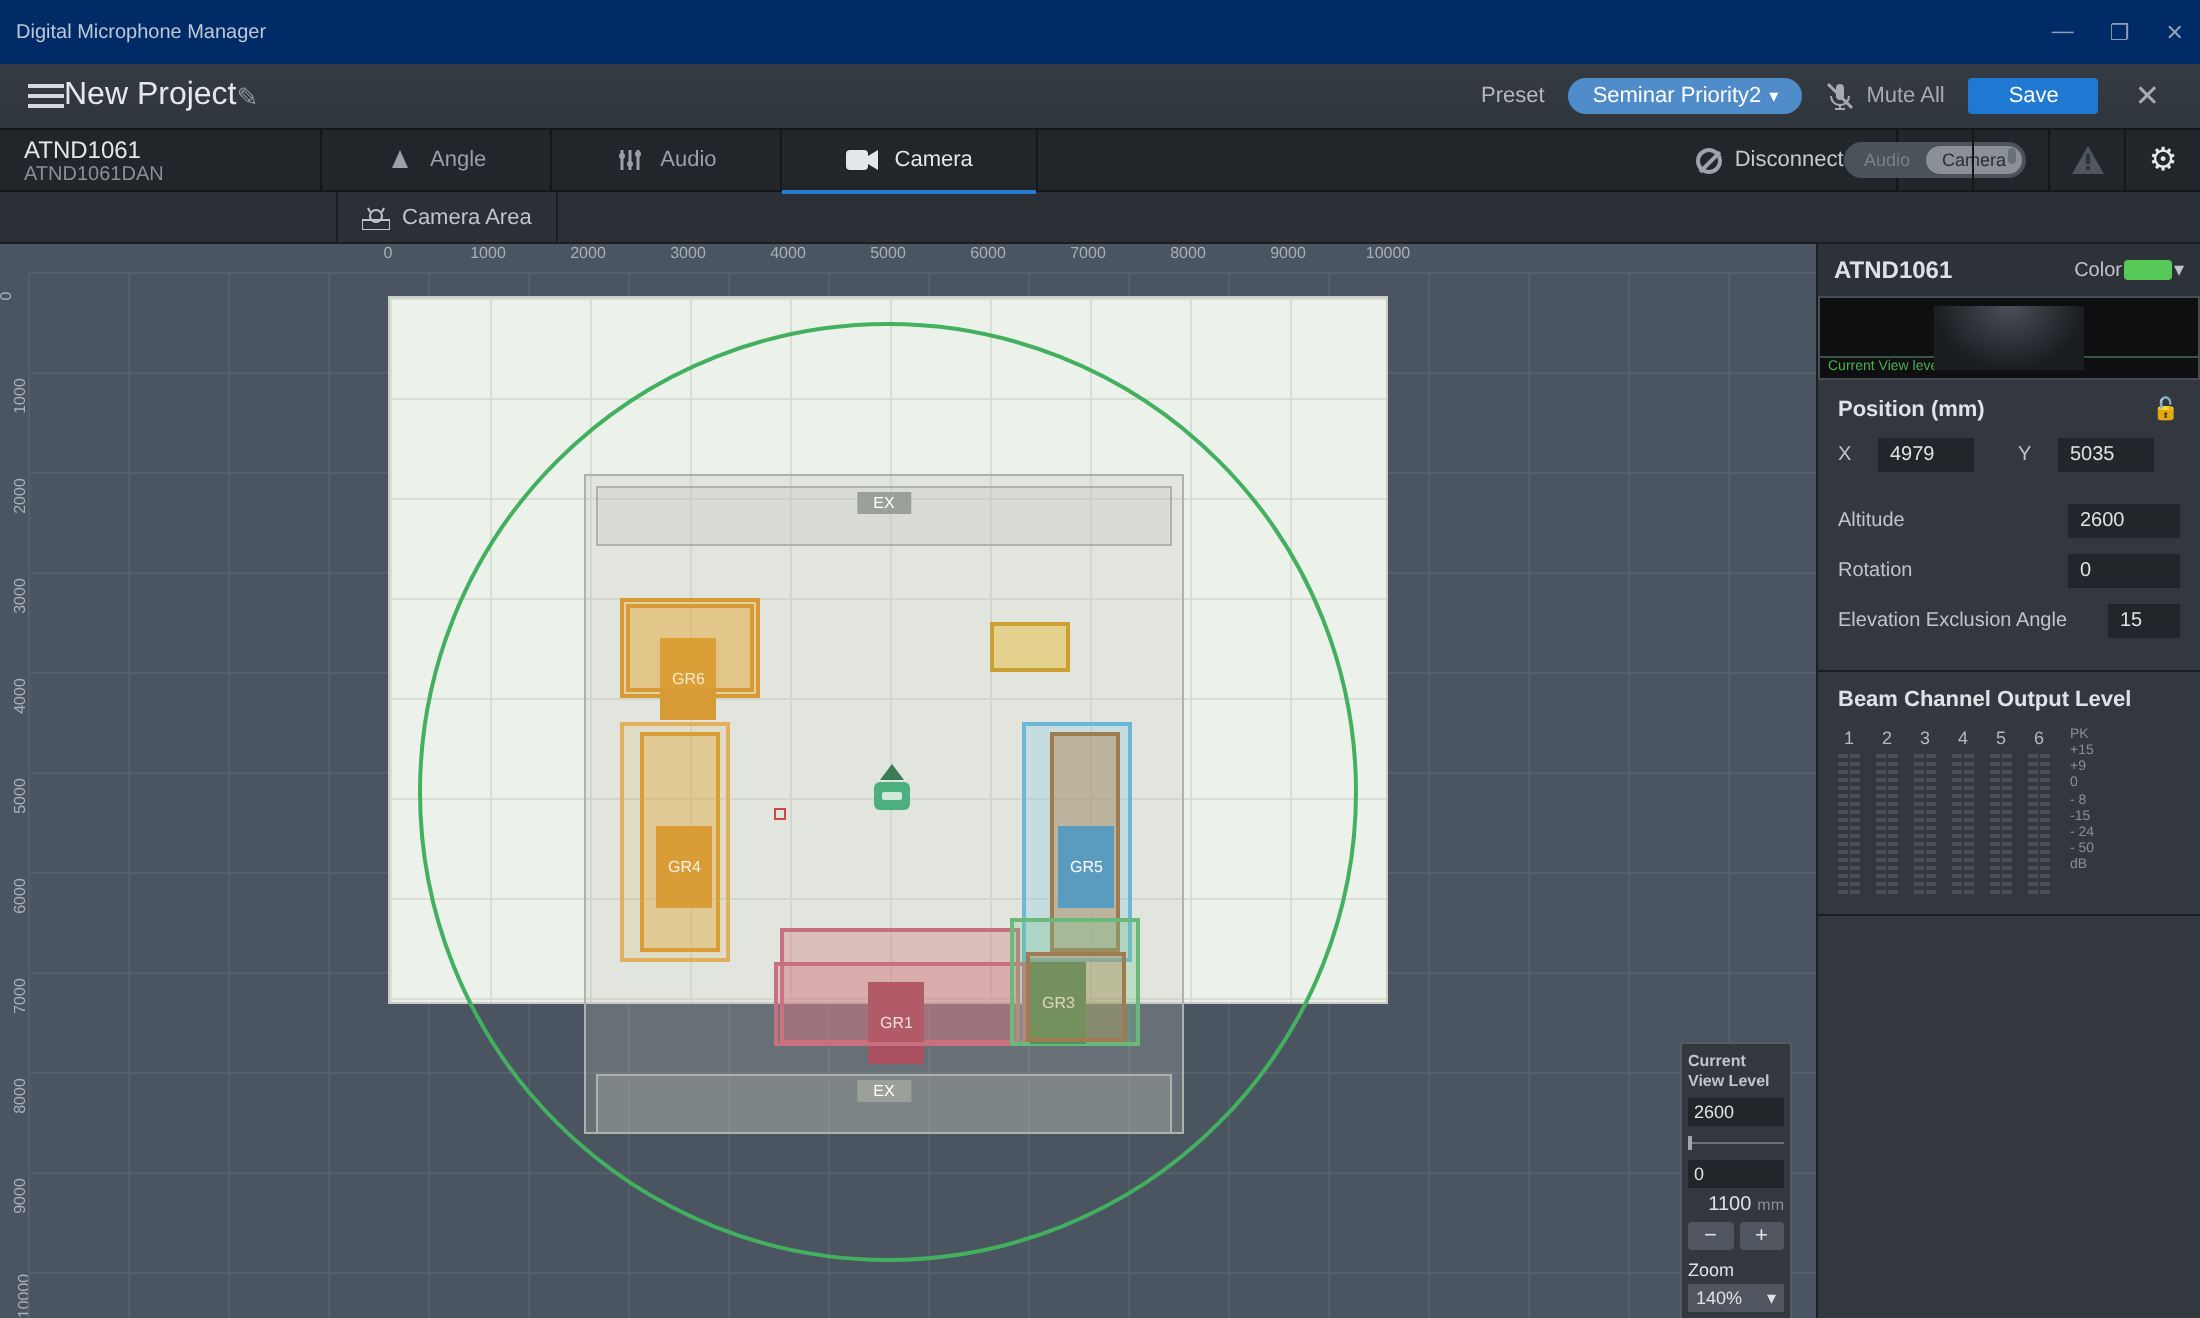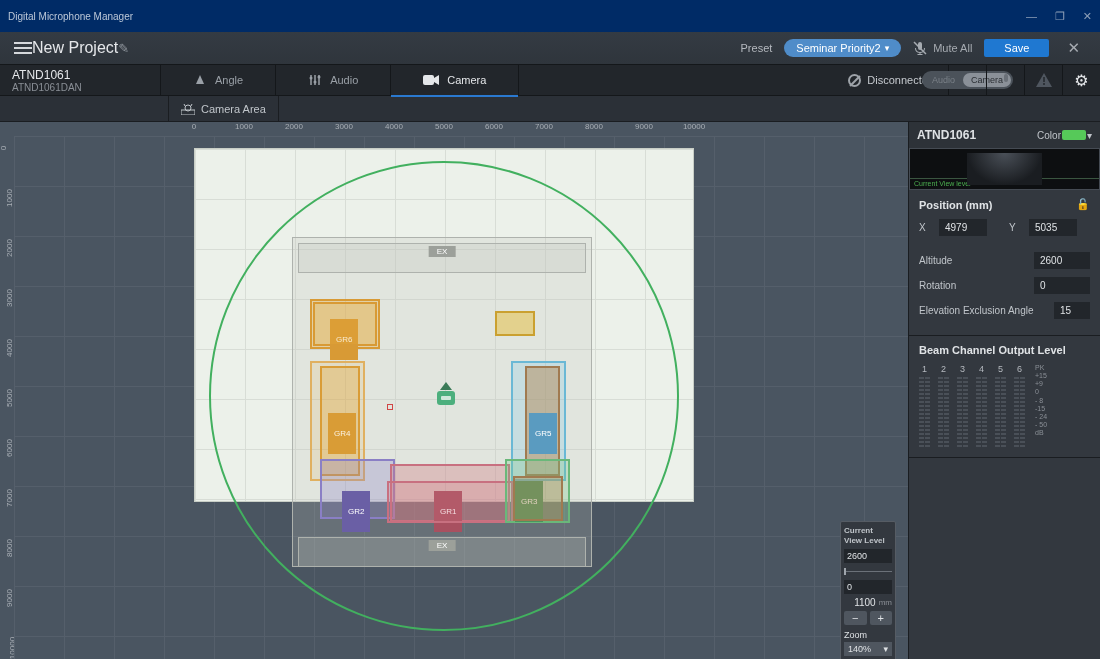--- a/index.html
+++ b/index.html
@@ -256,23 +256,20 @@
         <div class="zone" style="left:125px;top:217px;width:40px;height:110px;background:rgba(230,170,60,.35);border-color:#d89a35">
           <span class="zone-label" style="background:#d89a35;left:6px;top:45px">GR4</span>
         </div>
         <div class="zone" style="left:115px;top:212px;width:55px;height:120px;background:rgba(230,170,60,.15);border-color:#e0b060"></div>
 
         <div class="zone" style="left:316px;top:212px;width:55px;height:120px;background:rgba(120,200,230,.25);border-color:#6ab8d5"></div>
         <div class="zone" style="left:330px;top:217px;width:35px;height:110px;background:rgba(180,140,90,.5);border-color:#a07a50">
           <span class="zone-label" style="background:#5a9bc0;left:2px;top:45px">GR5</span>
         </div>
 
-        <div class="zone" style="left:125px;top:310px;width:75px;height:60px;background:rgba(140,130,200,.3);border-color:#8a7fc5">
-          <span class="zone-label" style="background:#6a5fa5;left:20px;top:30px">GR2</span>
-        </div>
 
         <div class="zone" style="left:195px;top:315px;width:120px;height:58px;background:rgba(210,120,130,.35);border-color:#c87080">
           <span class="zone-label" style="background:#a85060;left:42px;top:25px">GR1</span>
         </div>
         <div class="zone" style="left:192px;top:332px;width:126px;height:42px;background:rgba(210,120,130,.25);border-color:#c87080"></div>
 
         <div class="zone" style="left:310px;top:310px;width:65px;height:64px;background:rgba(120,200,140,.3);border-color:#6ab87a">
           <span class="zone-label" style="background:#4a9560;left:8px;top:20px">GR3</span>
         </div>
         <div class="zone" style="left:318px;top:327px;width:50px;height:45px;background:rgba(180,140,90,.4);border-color:#a07a50"></div>

